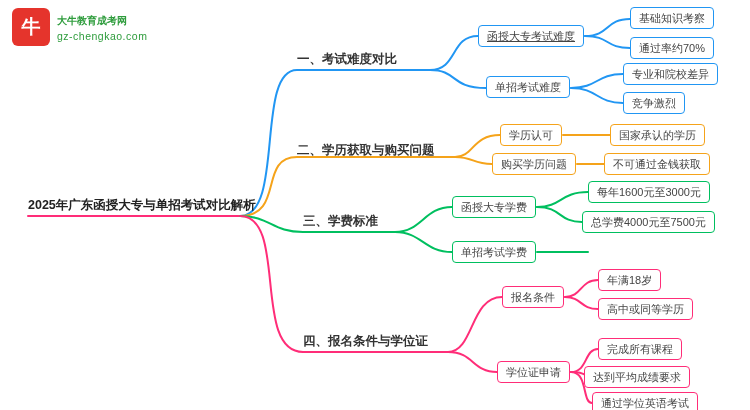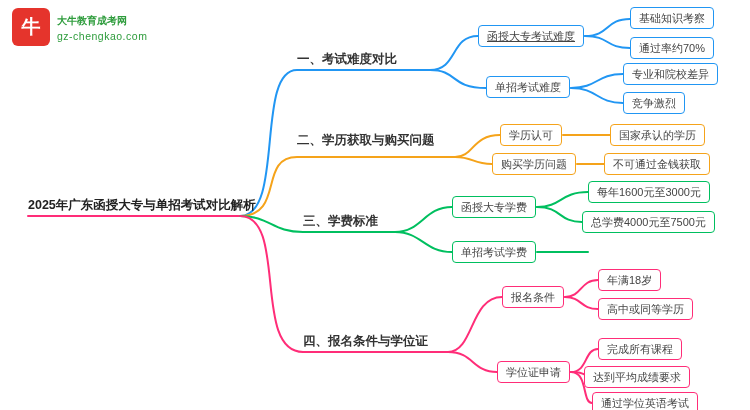--- a/index.html
+++ b/index.html
@@ -91,21 +91,21 @@
   <div class="topic" style="left:28px;top:197px;">2025年广东函授大专与单招考试对比解析</div>
 
   <div class="branch-label" style="left:297px;top:51px;">一、考试难度对比</div>
   <div class="node blue" style="left:478px;top:25px;text-decoration:underline;">函授大专考试难度</div>
   <div class="node blue" style="left:630px;top:7px;">基础知识考察</div>
   <div class="node blue" style="left:630px;top:37px;text-align:right;">通过率约70%</div>
   <div class="node blue" style="left:486px;top:76px;">单招考试难度</div>
   <div class="node blue" style="left:623px;top:63px;">专业和院校差异</div>
   <div class="node blue" style="left:623px;top:92px;">竞争激烈</div>
 
-  <div class="branch-label" style="left:297px;top:132px;">二、学历获取与购买问题</div>
+  <div class="branch-label" style="left:297px;top:142px;">二、学历获取与购买问题</div>
   <div class="node orange" style="left:500px;top:124px;">学历认可</div>
   <div class="node orange" style="left:610px;top:124px;">国家承认的学历</div>
   <div class="node orange" style="left:492px;top:153px;">购买学历问题</div>
   <div class="node orange" style="left:604px;top:153px;">不可通过金钱获取</div>
 
   <div class="branch-label" style="left:303px;top:213px;">三、学费标准</div>
   <div class="node green" style="left:452px;top:196px;">函授大专学费</div>
   <div class="node green" style="left:588px;top:181px;">每年1600元至3000元</div>
   <div class="node green" style="left:582px;top:211px;">总学费4000元至7500元</div>
   <div class="node green" style="left:452px;top:241px;">单招考试学费</div>

